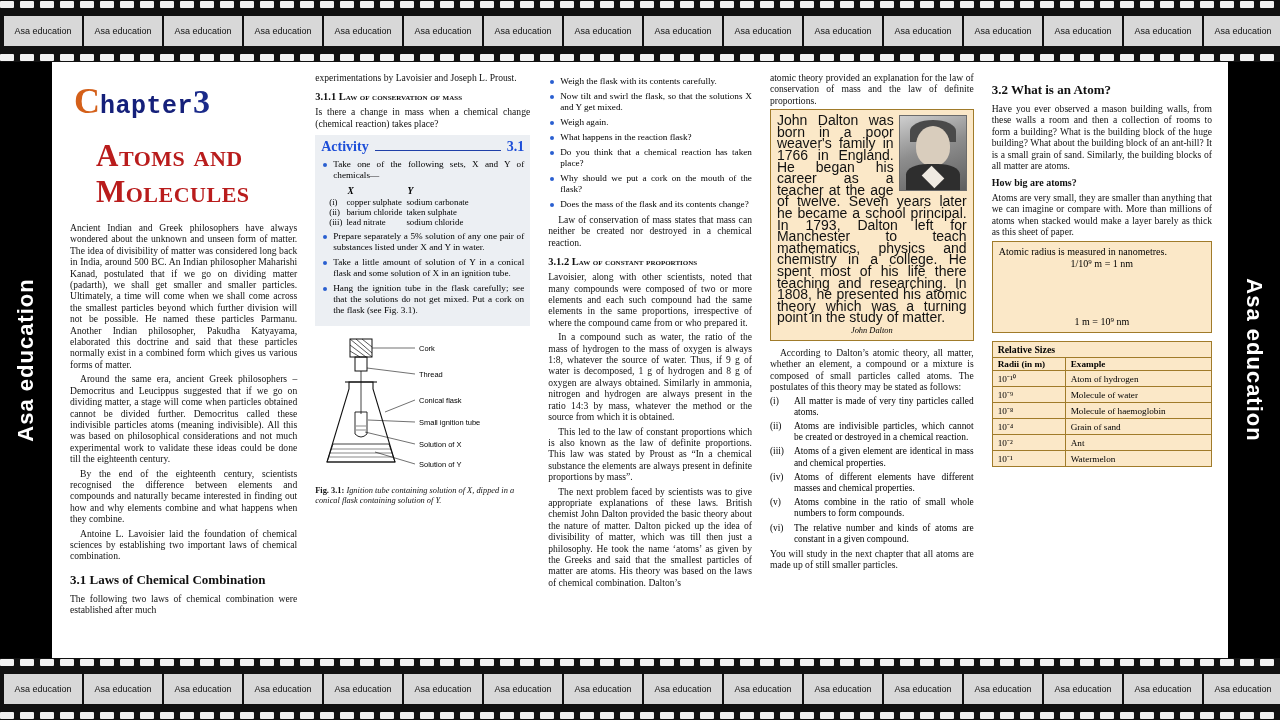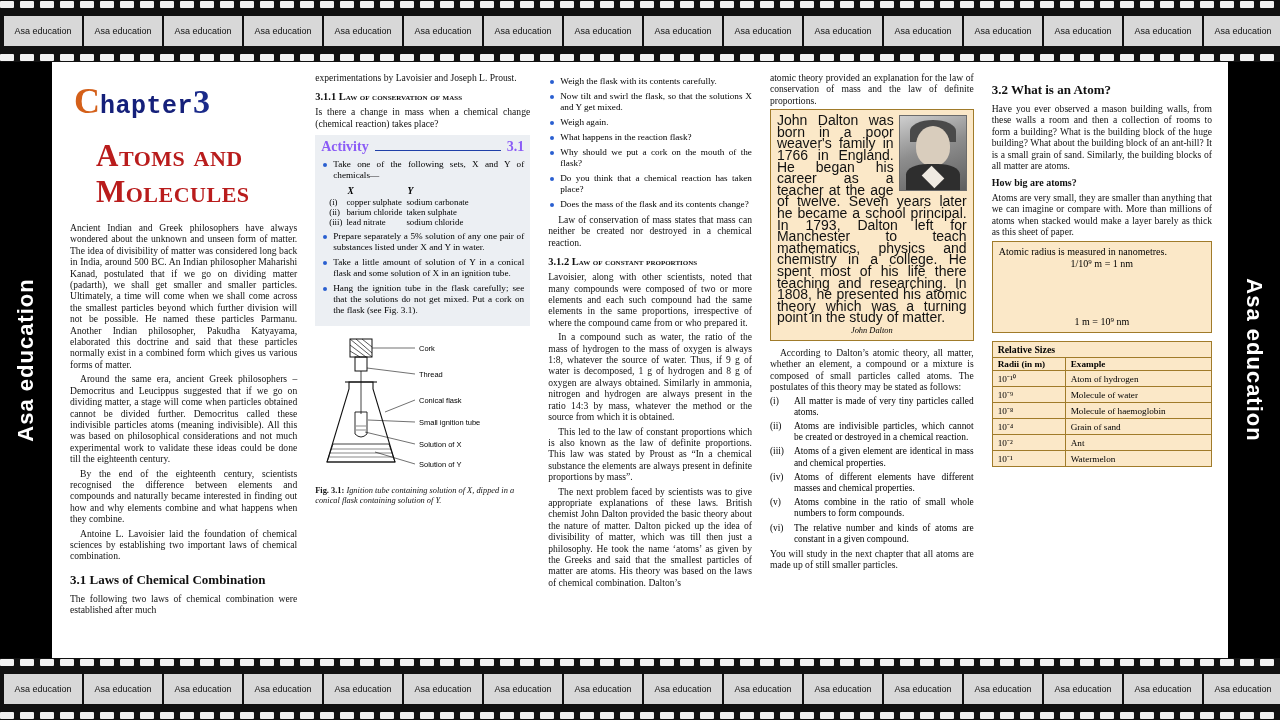--- a/index.html
+++ b/index.html
@@ -44,21 +44,21 @@
   .chapter-head .c{color:#d4601a;font-size:36px;}
   .chapter-head .word{color:#15207a;font-size:25px;letter-spacing:.5px;font-family:Liberation Mono, monospace;}
   .chapter-head .num{color:#1a2a8a;font-size:34px;}
   .title{margin:16px 0 12px 26px;color:#b91c1c;font-size:31px;font-weight:bold;letter-spacing:.5px;font-variant:small-caps;}
   h2.sec{font-size:13px;margin:10px 0 5px 0;color:#111;font-weight:bold;}
   h3.sub{font-size:10.5px;margin:8px 0 4px 0;color:#111;font-weight:bold;font-variant:small-caps;}
   .bd{font-weight:bold;}
 
   
   .activity-wrap{background:#eceff3;padding:4px 6px 6px 6px;margin:6px 0 4px 0;}
-  .activity-head{display:flex;align-items:baseline;justify-content:space-between;color:#8b5cf6;font-weight:bold;font-size:14px;}
+  .activity-head{display:flex;align-items:baseline;justify-content:space-between;color:#1d4ed8;font-weight:bold;font-size:14px;}
   .activity-head .line{flex:1;border-bottom:1.5px solid #1f3fa8;margin:0 6px 4px 6px;}
   ul.bul{list-style:none;margin:4px 0 0 0;padding:0;}
   ul.bul li{position:relative;padding-left:12px;font-size:9.2px;line-height:11px;margin-bottom:4px;text-align:justify;}
   ul.bul li:before{content:"";position:absolute;left:2px;top:4px;width:4px;height:4px;background:#2a5fd0;border-radius:50%;}
   table.xy{border-collapse:collapse;font-size:8.8px;margin:2px 0 2px 8px;}
   table.xy td{padding:0 4px 0 0;vertical-align:top;}
   table.xy th{font-style:italic;font-weight:bold;font-size:9.5px;text-align:left;padding-bottom:1px;}
 
   
   .figure{margin:8px 0 2px 0;position:relative;height:150px;}
@@ -390,22 +390,22 @@
             <b>Fig. 3.1:</b><span> Ignition tube containing solution of X, dipped in a conical flask containing solution of Y.</span>
           </div>
         </div>
 
         <div class="col c3">
           <ul class="bul">
             <li>Weigh the flask with its contents carefully.</li>
             <li>Now tilt and swirl the flask, so that the solutions X and Y get mixed.</li>
             <li>Weigh again.</li>
             <li>What happens in the reaction flask?</li>
+            <li>Do you think that a chemical reaction has taken place?</li>
             <li>Why should we put a cork on the mouth of the flask?</li>
-            <li>Do you think that a chemical reaction has taken place?</li>
             <li>Does the mass of the flask and its contents change?</li>
           </ul>
           <p class="ind">Law of conservation of mass states that mass can neither be created nor destroyed in a chemical reaction.</p>
           <h3 class="sub">3.1.2  Law of constant proportions</h3>
           <p>Lavoisier, along with other scientists, noted that many compounds were composed of two or more elements and each such compound had the same elements in the same proportions, irrespective of where the compound came from or who prepared it.</p>
           <p class="ind">In a compound such as water, the ratio of the mass of hydrogen to the mass of oxygen is always 1:8, whatever the source of water. Thus, if 9 g of water is decomposed, 1 g of hydrogen and 8 g of oxygen are always obtained. Similarly in ammonia, nitrogen and hydrogen are always present in the ratio 14:3 by mass, whatever the method or the source from which it is obtained.</p>
           <p class="ind">This led to the law of constant proportions which is also known as the law of definite proportions. This law was stated by Proust as “In a chemical substance the elements are always present in definite proportions by mass”.</p>
           <p class="ind">The next problem faced by scientists was to give appropriate explanations of these laws. British chemist John Dalton provided the basic theory about the nature of matter. Dalton picked up the idea of divisibility of matter, which was till then just a philosophy. He took the name ‘atoms’ as given by the Greeks and said that the smallest particles of matter are atoms. His theory was based on the laws of chemical combination. Dalton’s</p>
         </div>
 

